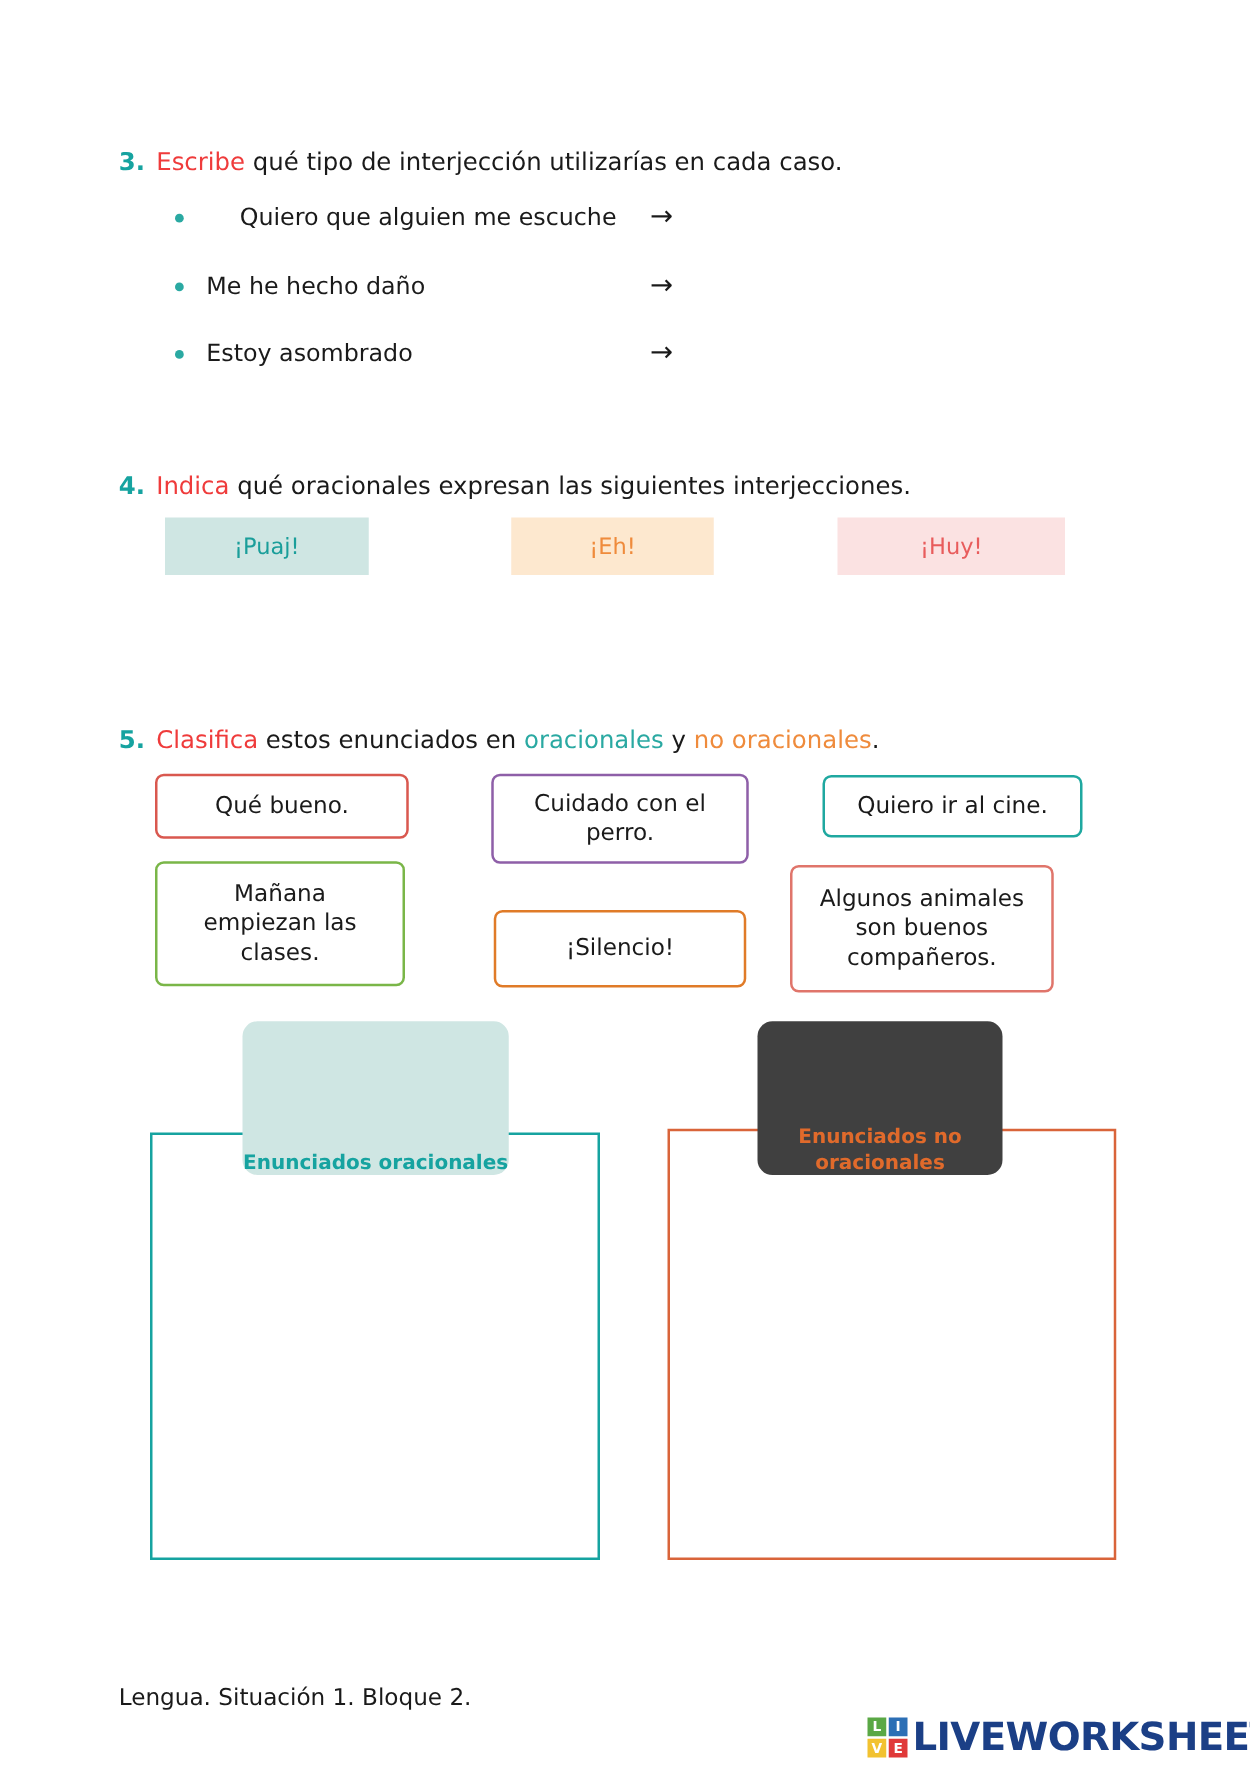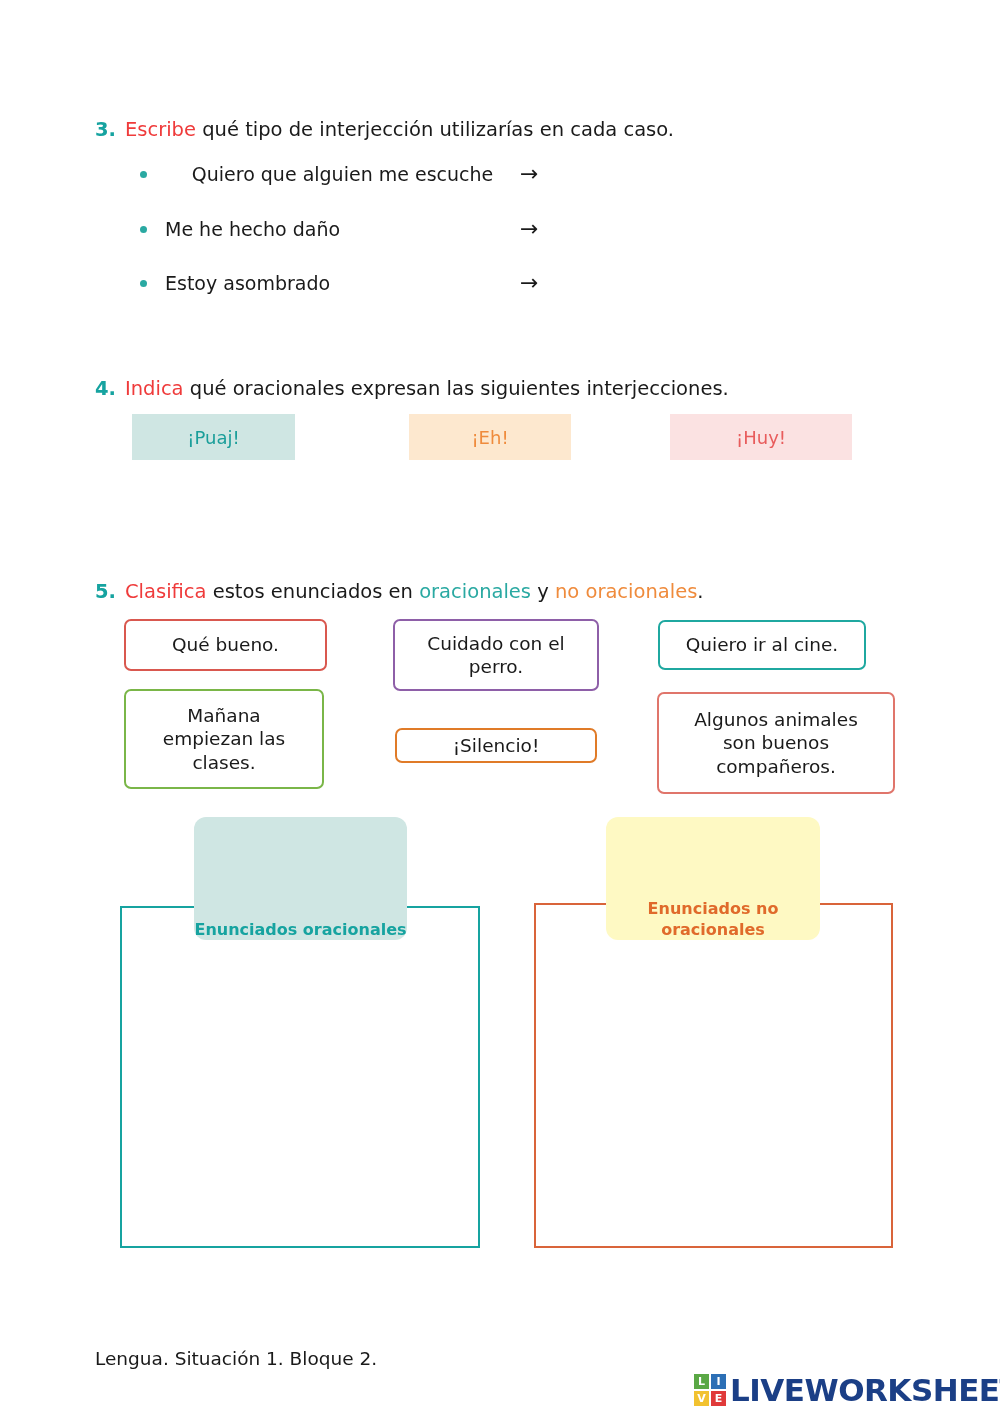--- a/index.html
+++ b/index.html
@@ -205,36 +205,36 @@
   </div>
 
   <div class="card" style="left:658px; top:620px; width:208px; height:50px; border-color:#1fa8a0;">
     <span>Quiero ir al cine.</span>
   </div>
 
   <div class="card" style="left:124px; top:689px; width:200px; height:100px; border-color:#7ab648;">
     <span>Mañana empiezan las clases.</span>
   </div>
 
-  <div class="card" style="left:395px; top:728px; width:202px; height:35px; border-color:#e07b28;">
+  <div class="card" style="left:395px; top:728px; width:202px; height:62px; border-color:#e07b28;">
     <span>¡Silencio!</span>
   </div>
 
-  <div class="card" style="left:657px; top:692px; width:238px; height:102px; border-color:#e0756b;">
+  <div class="card" style="left:632px; top:692px; width:211px; height:102px; border-color:#e0756b;">
     <span>Algunos animales son buenos compañeros.</span>
   </div>
 
   <div class="dropzone" style="left:120px; top:906px; width:360px; height:342px; border-color:#16a3a0;"></div>
   <div class="dropzone" style="left:534px; top:903px; width:359px; height:345px; border-color:#d9643a;"></div>
 
   <div class="zone-label" style="left:194px; top:817px; width:213px; height:123px; background:#cfe6e3; color:#16a3a0;">
     <span>Enunciados oracionales</span>
   </div>
 
-  <div class="zone-label" style="left:606px; top:817px; width:214px; height:123px; background:#fef9c3; color:#e06a2b;">
+  <div class="zone-label" style="left:606px; top:817px; width:196px; height:123px; background:#404040; color:#e06a2b;">
     <span>Enunciados no oracionales</span>
   </div>
 
   <div class="footer-text">Lengua. Situación 1. Bloque 2.</div>
 
   <div class="lw-logo">
     <div class="lw-grid">
       <div class="lw-cell" style="background:#5aa845;">L</div>
       <div class="lw-cell" style="background:#2c6fb5;">I</div>
       <div class="lw-cell" style="background:#f2c230;">V</div>

